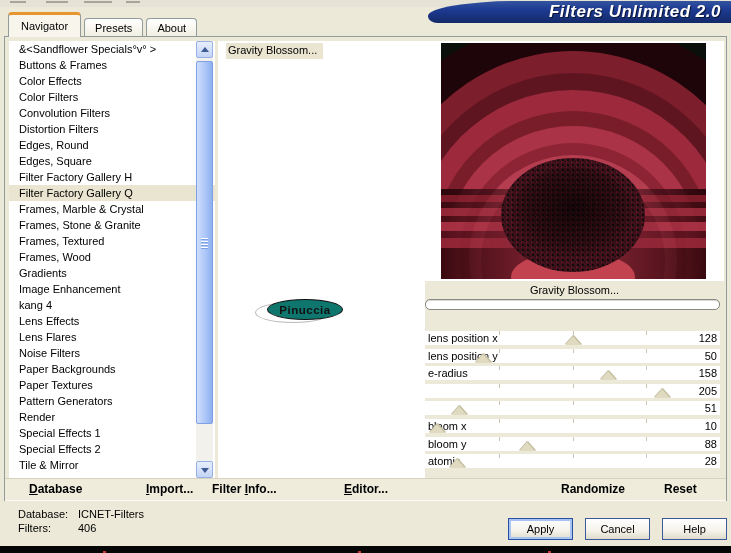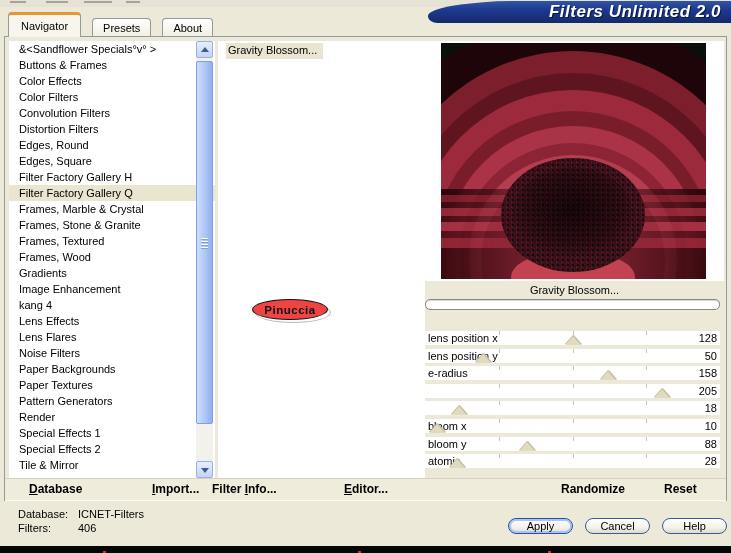--- a/index.html
+++ b/index.html
@@ -25,21 +25,21 @@
     color:#fff;font-weight:bold;font-style:italic;font-size:17px;
     padding-right:10px;letter-spacing:.5px;
     text-shadow:1px 1px 0 #0a1638;
   }
   
   .tabs{position:absolute;left:8px;top:13px;height:24px;display:flex;align-items:flex-end;}
   .tab{
     border:1px solid #919b9c;border-bottom:none;
     border-top-left-radius:4px;border-top-right-radius:4px;
     background:linear-gradient(#ffffff,#f1eee0);
-    height:18px;padding:0 10px;margin-right:11px;
+    height:18px;padding:0 10px;margin-right:3px;
     display:flex;align-items:center;cursor:default;
   }
   .tab.active{
     height:22px;background:#f7f5ec;position:relative;z-index:3;
     border-top:3px solid #e7952e;padding:0 12px;
   }
   
   .content{
     position:absolute;left:4px;top:36px;width:721px;height:463px;
     border:1px solid #919b9c;background:#ece9d8;
@@ -71,22 +71,22 @@
   .vsb .grip i{display:block;height:1px;margin-bottom:1px;background:#7da1e4;border-top:1px solid #fff;}
   
   .flt-list{left:213px;top:4px;width:207px;height:437px;}
   .flt-item{display:inline-block;margin:2px 0 0 8px;padding:0 6px 1px 2px;height:15px;line-height:15px;}
   .flt-item.selected{background:#e9e5d0;}
   .watermark{position:absolute;left:33px;top:258px;width:78px;height:22px;}
   .watermark .shadow{
     position:absolute;left:4px;top:3px;width:74px;height:19px;border:1px solid #b9b9b9;border-radius:50%;
   }
   .watermark .oval{
-    position:absolute;left:1px;top:0;width:74px;height:19px;border:1.5px solid #111;border-radius:50%;
-    background:#ef4444;display:flex;align-items:center;justify-content:center;
+    position:absolute;left:16px;top:0;width:74px;height:19px;border:1.5px solid #111;border-radius:50%;
+    background:#0f766e;display:flex;align-items:center;justify-content:center;
     font-weight:bold;font-size:11.5px;letter-spacing:.5px;color:#111;
   }
   
   .rpanel{position:absolute;left:420px;top:4px;width:299px;height:437px;}
   .preview-wrap{position:absolute;left:0;top:0;width:299px;height:240px;background:#fff;}
   .preview{position:absolute;left:16px;top:2px;width:265px;height:236px;display:block;}
   .caption{position:absolute;left:0;top:243px;width:299px;text-align:center;}
   .progress{
     position:absolute;left:0;top:258px;width:293px;height:9px;
     background:#fff;border:1px solid #8a897f;border-radius:5px;
@@ -111,23 +111,23 @@
     position:absolute;left:0;top:441px;width:721px;height:21px;
     background:#efecdc;border-top:1px solid #d6d2c0;border-bottom:1px solid #fbfaf4;
   }
   .toolstrip .tool{position:absolute;top:3px;font-weight:bold;font-size:12px;cursor:default;}
   .toolstrip .tool u{text-decoration:underline;}
   
   .status{position:absolute;left:18px;top:507px;line-height:14px;}
   .status .row{display:flex;}
   .status .k{width:60px;}
   .xp-btn{
-    position:absolute;top:518px;width:65px;height:16px;
+    position:absolute;top:518px;width:65px;height:22px;
     background:linear-gradient(#ffffff,#f4f2ea 60%,#dfdacc);
-    border:1px solid #3a5a9c;border-radius:8px;
+    border:1px solid #3a5a9c;border-radius:0;
     font-size:11px;display:flex;align-items:center;justify-content:center;
     box-sizing:border-box;
   }
   .xp-btn.focus{box-shadow:0 0 0 2px #a7c4f2 inset;border-color:#2a4f9e;}
 </style>
 </head>
 <body>
 
 <div class="top-sliver">
   <i style="left:10px;width:16px"></i>
@@ -302,21 +302,21 @@
           <div class="tick" style="left: 75%;"></div>
           <span class="lbl"></span>
           <span class="val">205</span>
           <div class="thumb" style="left: 80.3922%;"></div>
         </div>
         <div class="srow" style="top: 70.4px;">
           <div class="tick" style="left: 25%;"></div>
           <div class="tick" style="left: 50%;"></div>
           <div class="tick" style="left: 75%;"></div>
           <span class="lbl"></span>
-          <span class="val">18</span>
+          <span class="val">51</span>
           <div class="thumb" style="left: 11.3725%;"></div>
         </div>
         <div class="srow" style="top: 88px;">
           <div class="tick" style="left: 25%;"></div>
           <div class="tick" style="left: 50%;"></div>
           <div class="tick" style="left: 75%;"></div>
           <span class="lbl">bloom x</span>
           <span class="val">10</span>
           <div class="thumb" style="left: 3.92157%;"></div>
         </div>
@@ -334,21 +334,21 @@
           <div class="tick" style="left: 75%;"></div>
           <span class="lbl">atomic</span>
           <span class="val">28</span>
           <div class="thumb" style="left: 10.9804%;"></div>
         </div>
       </div>
   </div>
 
   <div class="toolstrip" id="toolstrip">
       <div class="tool" style="left: 24px;"><u>D</u>atabase</div>
-      <div class="tool" style="left: 123px; padding-left: 24px;"><u>I</u>mport...</div>
+      <div class="tool" style="left: 117px; padding-left: 24px;"><u>I</u>mport...</div>
       <div class="tool" style="left: 196px; padding-left: 11px;">Filter <u>I</u>nfo...</div>
       <div class="tool" style="left: 295px; padding-left: 44px;"><u>E</u>ditor...</div>
       <div class="tool" style="left: 556px;">Randomize</div>
       <div class="tool" style="left: 659px;">Reset</div>
     </div>
 </div>
 
 <div class="status">
   <div class="row">
     <span class="k">Database:</span>

